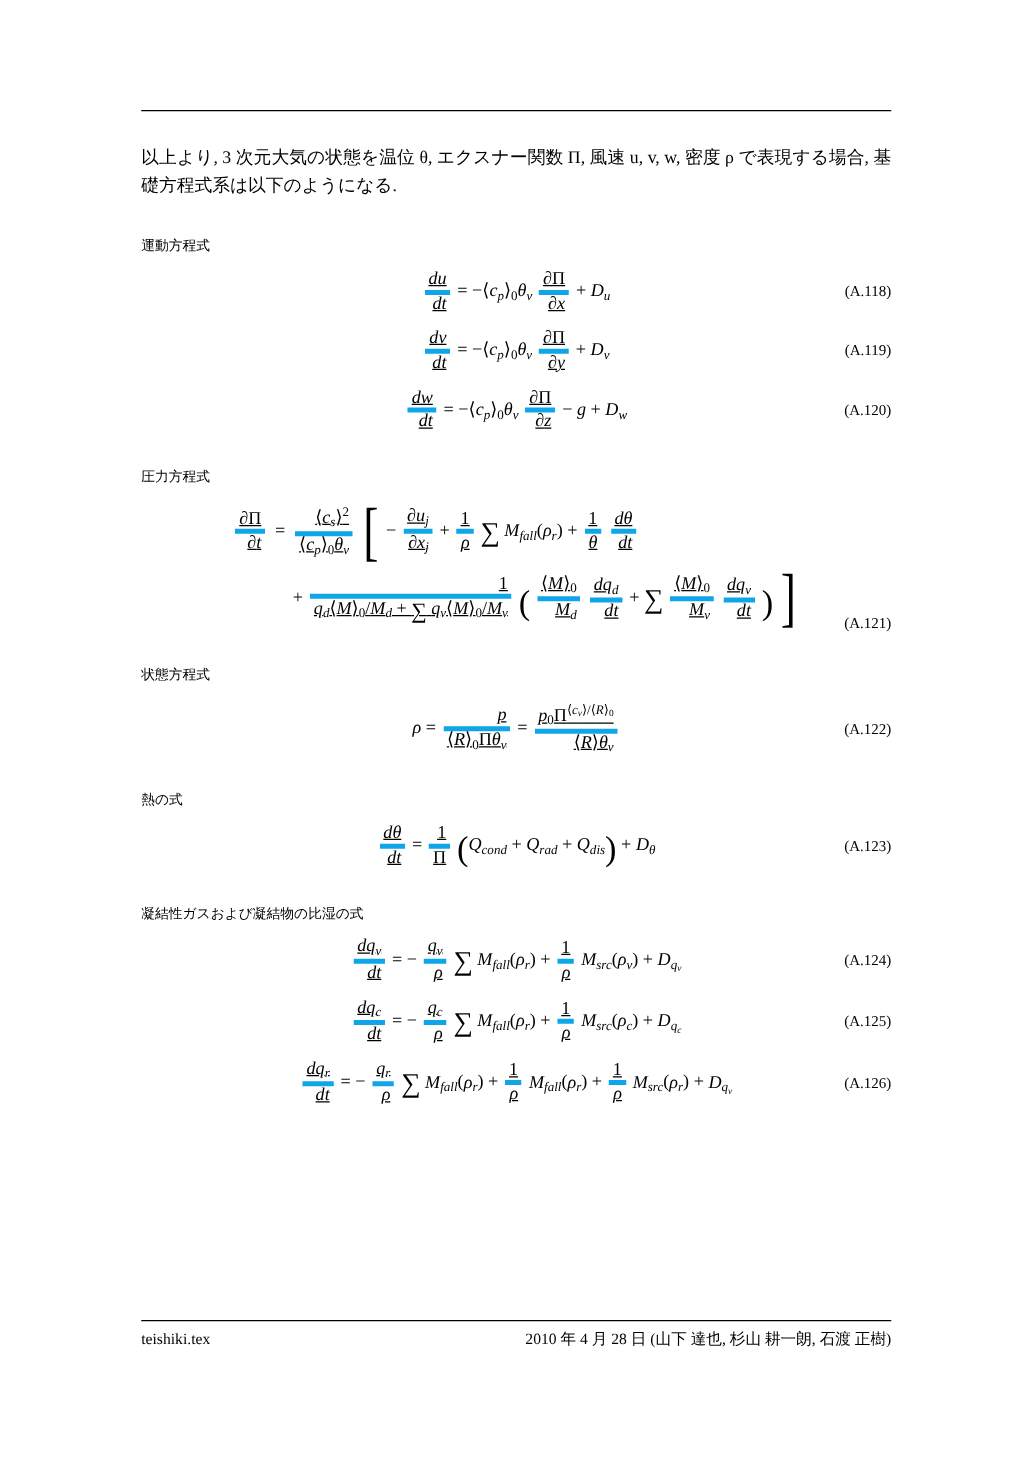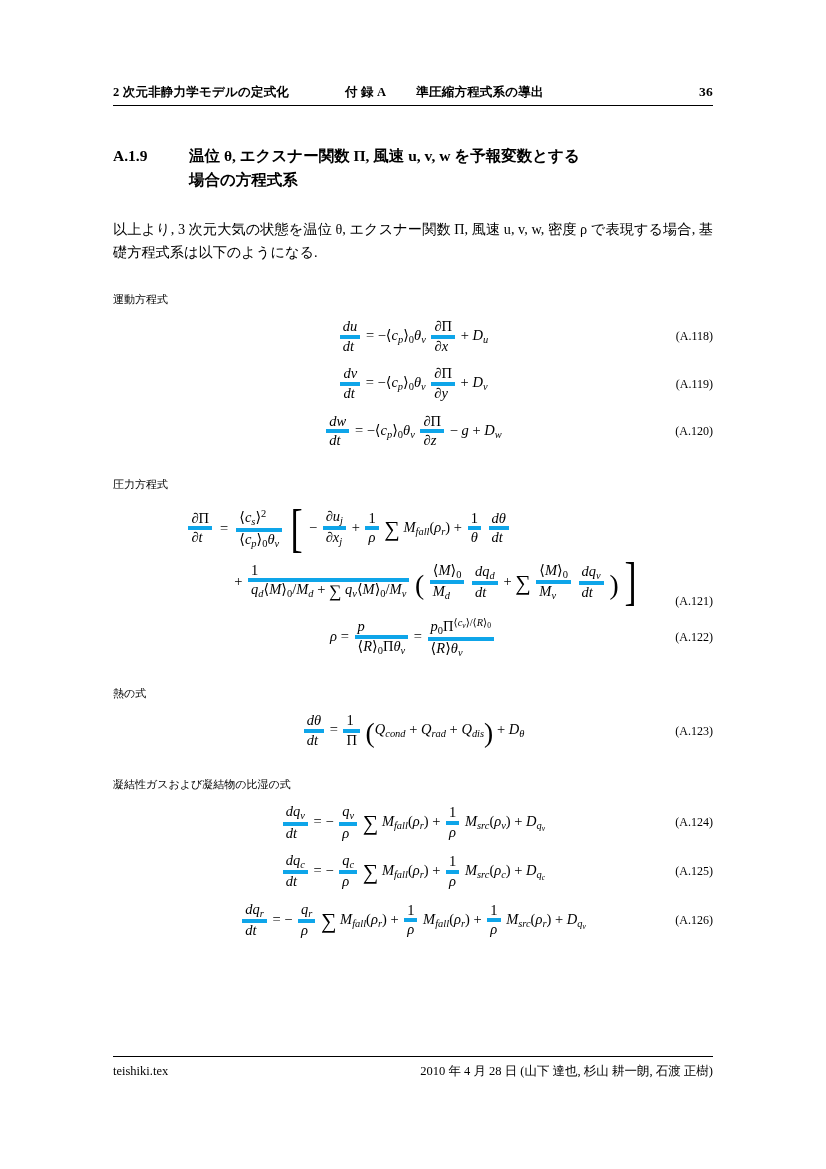--- a/index.html
+++ b/index.html
@@ -97,23 +97,24 @@
   .eqtag {
     position: absolute;
     right: 0;
     font-size: 12px;
   }
   .math { font-style: italic; font-family: "Liberation Serif", serif; }
   .up { font-style: normal; }
   .frac {
     display: inline-block;
     vertical-align: middle;
-    text-align: left;
+    text-align: right;
     margin: 0 2px;
     line-height: 1.08;
+    text-decoration: underline;
   }
   .frac .num { display: block; padding: 0 3px; }
   .frac .den {
     display: block;
     border-top: 4px solid #0ea5e9;
     padding: 0 3px;
   }
   .sub { font-size: 0.72em; vertical-align: -0.28em; font-style: italic; }
   .sub.up { font-style: normal; }
   .sup { font-size: 0.72em; vertical-align: 0.52em; font-style: normal; }
@@ -157,35 +158,22 @@
   .footer .f-left { font-weight: normal; }
   .footer .f-right { margin-left: auto; }
 </style>
 </head>
 <body>
 
 <div class="page">
 
   <div class="content">
 
-    <div class="runhead">
-      <span class="rh-left">2 次元非静力学モデルの定式化</span>
-      <span class="rh-mid">付 録 A</span>
-      <span class="rh-mid2">準圧縮方程式系の導出</span>
-      <span class="rh-page">36</span>
-    </div>
     <div class="rule"></div>
 
-    <div class="sec-head">
-      <span class="sec-num">A.1.9</span>
-      <span class="sec-title">
-        <span class="line2">温位 θ, エクスナー関数 Π, 風速 u, v, w を予報変数とする</span>
-        <span class="line2">場合の方程式系</span>
-      </span>
-    </div>
 
     <p class="body">以上より, 3 次元大気の状態を温位 θ, エクスナー関数 Π, 風速 u, v, w, 密度 ρ で表現する場合, 基礎方程式系は以下のようになる.</p>
 
     <div class="lead">運動方程式</div>
 
     <div class="eqrow">
       <span class="eq">
         <span class="frac"><span class="num"><span class="math">du</span></span><span class="den"><span class="math">dt</span></span></span>
         = −⟨<span class="math">c<span class="sub">p</span></span>⟩<span class="sub up">0</span><span class="math">θ<span class="sub">v</span></span>
         <span class="frac"><span class="num">∂Π</span><span class="den">∂<span class="math">x</span></span></span>
@@ -256,20 +244,21 @@
             <span class="frac"><span class="num">⟨<span class="math">M</span>⟩<span class="sub up">0</span></span><span class="den"><span class="math">M<span class="sub">v</span></span></span></span>
             <span class="frac"><span class="num"><span class="math">dq<span class="sub">v</span></span></span><span class="den"><span class="math">dt</span></span></span>
             <span class="paren-big">)</span>
             <span class="bracket">]</span>
           </span>
         </span>
       </span>
       <span class="eqtag" style="bottom:-8px; top:auto;">(A.121)</span>
     </div>
 
+    <div class="lead" style="margin-top:34px;">状態方程式</div>
 
     <div class="eqrow" style="margin-top:16px;">
       <span class="eq">
         <span class="math">ρ</span> =
         <span class="frac">
           <span class="num"><span class="math">p</span></span>
           <span class="den">⟨<span class="math">R</span>⟩<span class="sub up">0</span>Π<span class="math">θ<span class="sub">v</span></span></span>
         </span>
         =
         <span class="frac">

